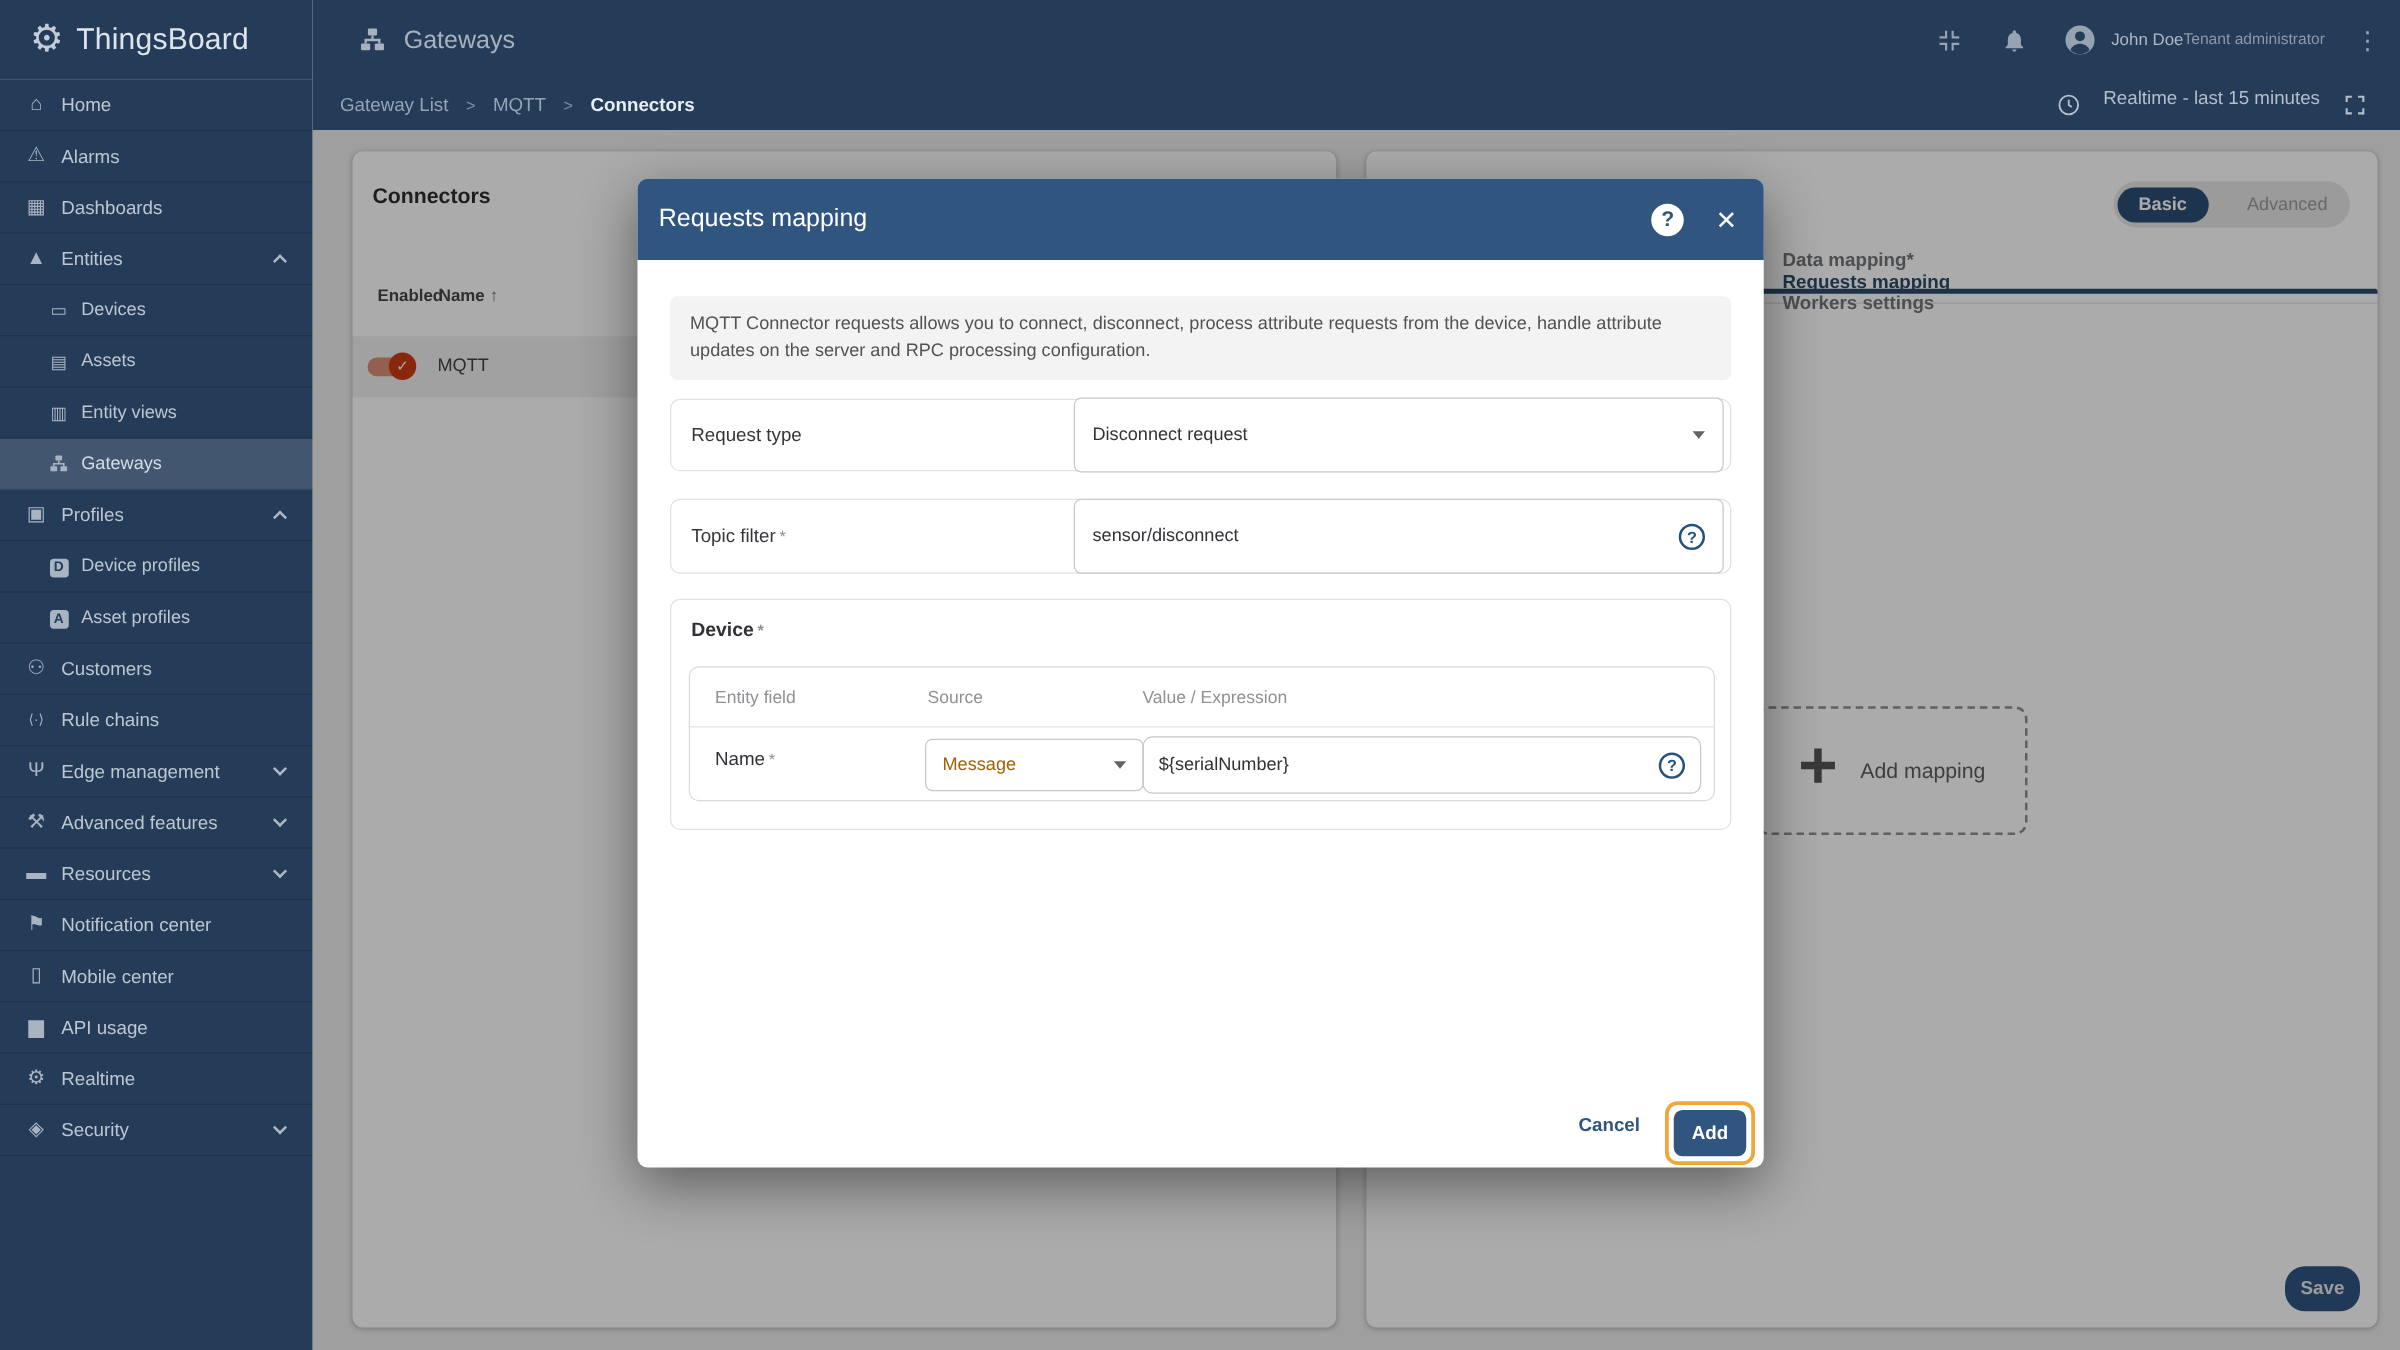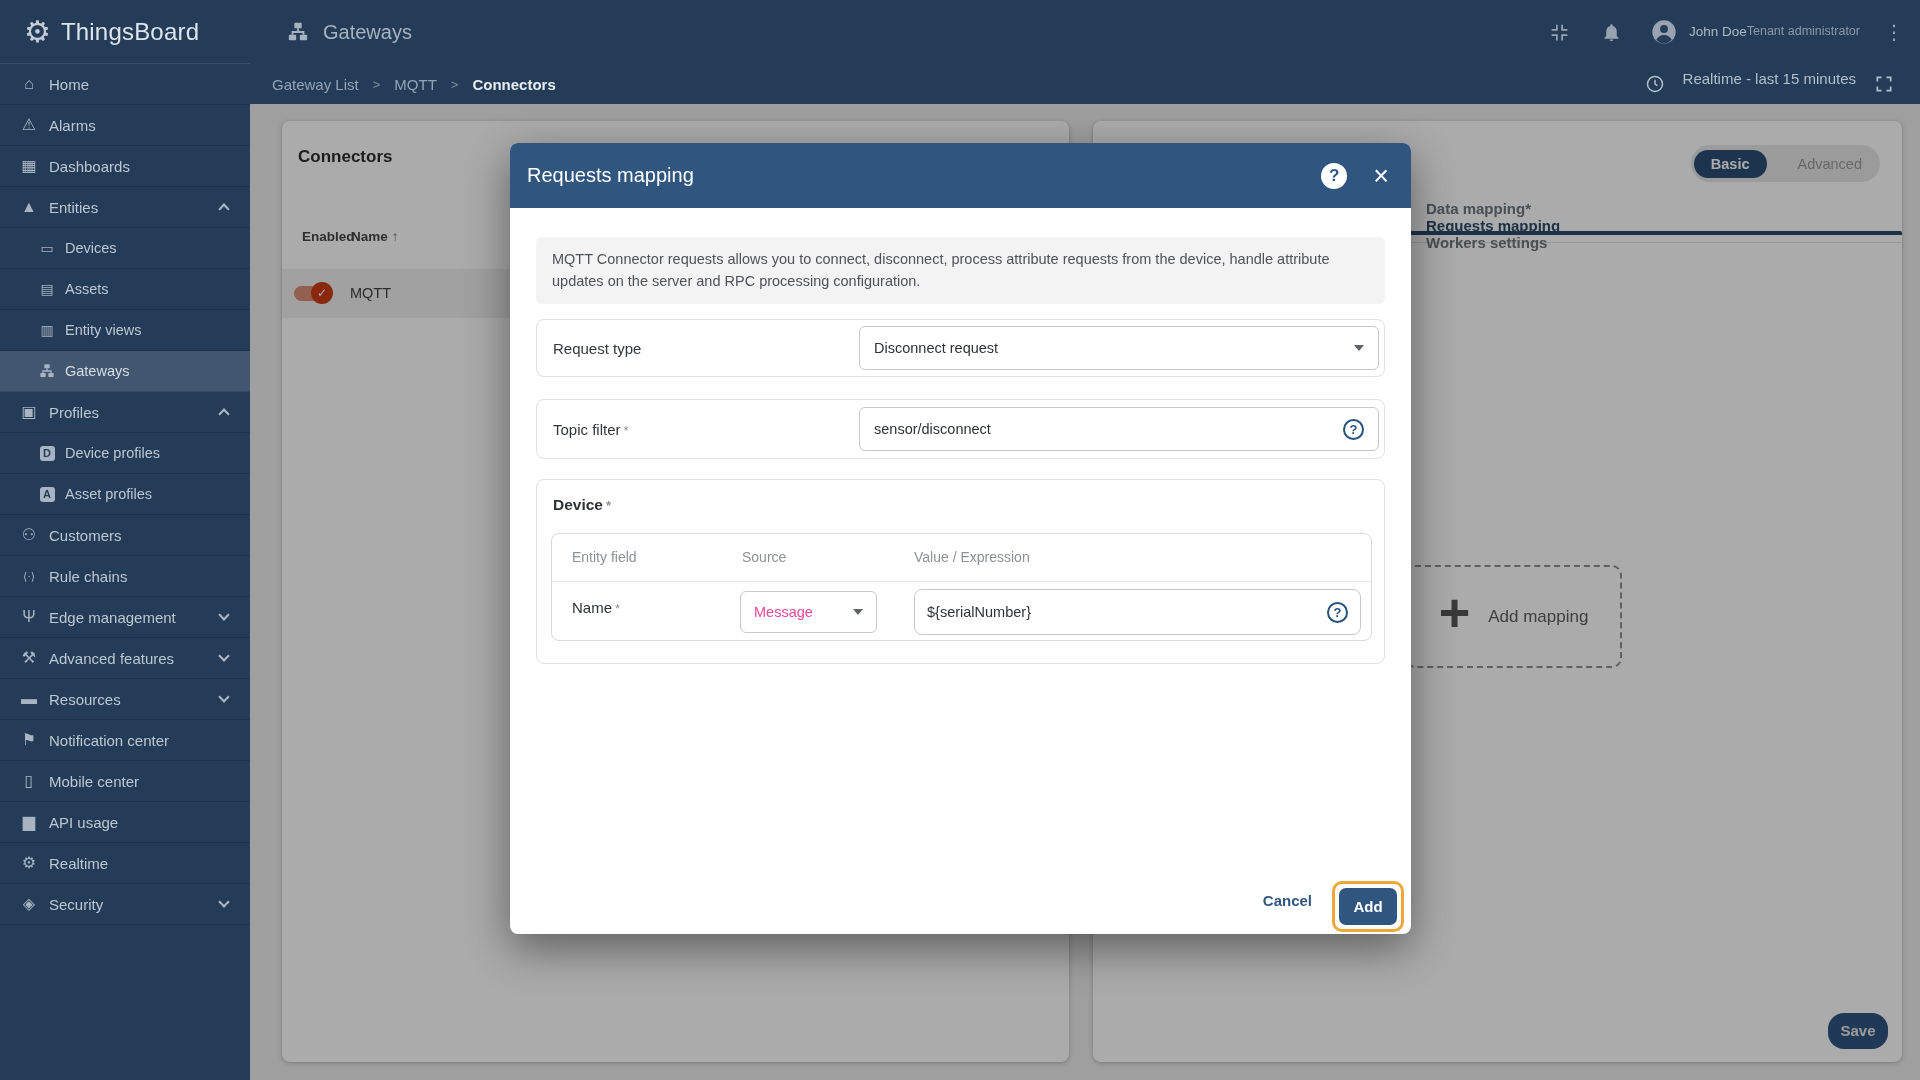--- a/index.html
+++ b/index.html
@@ -95,37 +95,37 @@
   .desc-box { position:absolute; left:26px; top:94px; width:849px; background:#F3F3F3; border-radius:6px;
     padding:11px 16px; font-size:14.5px; color:#4F5357; line-height:1.55; }
 
   .fieldset { position:absolute; left:26px; width:849px; border:1px solid #E1E1E1; border-radius:8px; }
   .fs1 { top:176px; height:58px; }
   .fs2 { top:256px; height:60px; }
   .fs3 { top:336px; height:185px; }
   .fs-label { position:absolute; left:16px; top:50%; transform:translateY(-50%); font-size:15px; color:#33373B; }
   .req { color:#8B8F93; margin-left:3px; font-size:13px; }
 
-  .field-box { position:absolute; left:322px; top:50%; transform:translateY(-50%); width:520px; height:44px;
+  .field-box { position:absolute; left:322px; top:50%; transform:translateY(-50%); width:520px; height:60px;
     border:1px solid #C8C8C8; border-radius:6px; display:flex; align-items:center; padding:0 14px;
     font-size:14.5px; color:#2F3337; background:#FFF; }
   .caret { margin-left:auto; width:0; height:0; border-left:5.5px solid transparent; border-right:5.5px solid transparent;
     border-top:6px solid #606468; flex:none; }
   .qicon { margin-left:auto; width:21px; height:21px; border:2px solid #24527E; border-radius:50%; color:#24527E;
     font-size:13px; font-weight:bold; text-align:center; line-height:17px; flex:none; cursor:pointer; }
   .text-input { flex:1; min-width:0; border:none; outline:none; background:transparent; font:inherit; color:#2F3337; padding:0; }
 
   .fs3-title { position:absolute; left:16px; top:16px; font-size:15.5px; font-weight:bold; color:#2E3236; }
   .device-table { position:absolute; left:14px; top:53px; width:821px; height:108px; border:1px solid #DADADA; border-radius:8px; }
   .dt-h { position:absolute; top:15px; font-size:14px; color:#8D9195; }
   .dt-h.c1 { left:20px; } .dt-h.c2 { left:190px; } .dt-h.c3 { left:362px; }
   .dt-divider { position:absolute; top:47px; left:0; right:0; height:1px; background:#E4E4E4; }
   .dt-name { position:absolute; left:20px; top:65px; font-size:15px; color:#2F3337; }
-  .dt-select { position:absolute; left:188px; top:57px; width:137px; height:42px; border:1px solid #C8C8C8; border-radius:6px;
-    display:flex; align-items:center; padding:0 13px; font-size:14.5px; color:#ec4899; cursor:pointer; }
+  .dt-select { position:absolute; left:188px; top:57px; width:175px; height:42px; border:1px solid #C8C8C8; border-radius:6px;
+    display:flex; align-items:center; padding:0 13px; font-size:14.5px; color:#a16207; cursor:pointer; }
   .dt-input { position:absolute; left:362px; top:55px; width:447px; height:46px; border:1px solid #C8C8C8; border-radius:8px;
     display:flex; align-items:center; padding:0 12px; font-size:14.5px; color:#2F3337; }
 
   .btn-cancel { position:absolute; right:99px; bottom:15px; height:36px; line-height:36px; font-size:15px;
     font-weight:bold; color:#305680; cursor:pointer; }
   .add-wrap { position:absolute; right:7px; bottom:2px; border:3px solid #EFA73C; border-radius:10px; padding:4px; }
   .btn-add { width:58px; height:37px; background:#305680; color:#FFF; font-size:15px; font-weight:bold;
     border-radius:7px; text-align:center; line-height:37px; cursor:pointer; }
 </style>
 </head>

